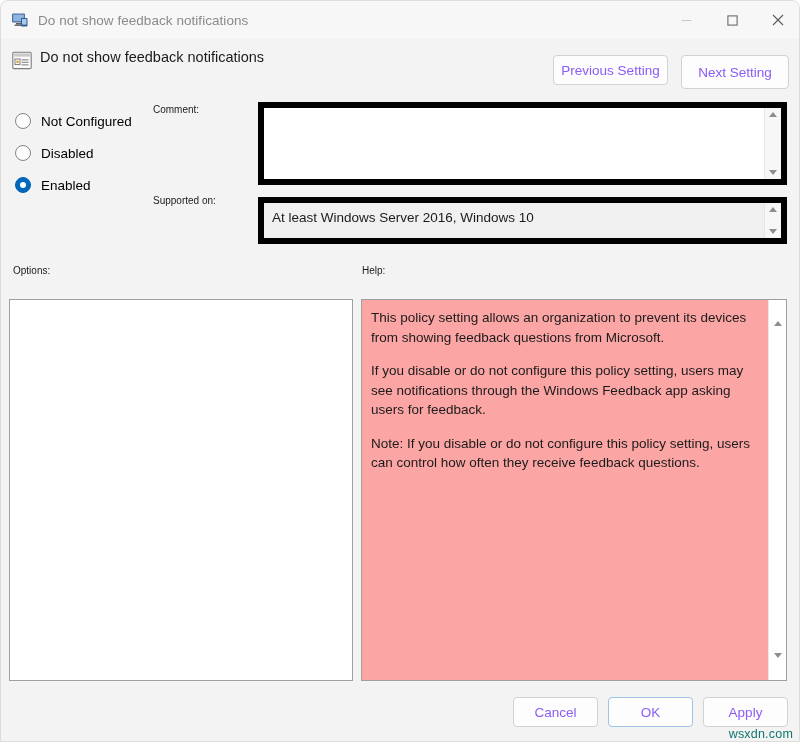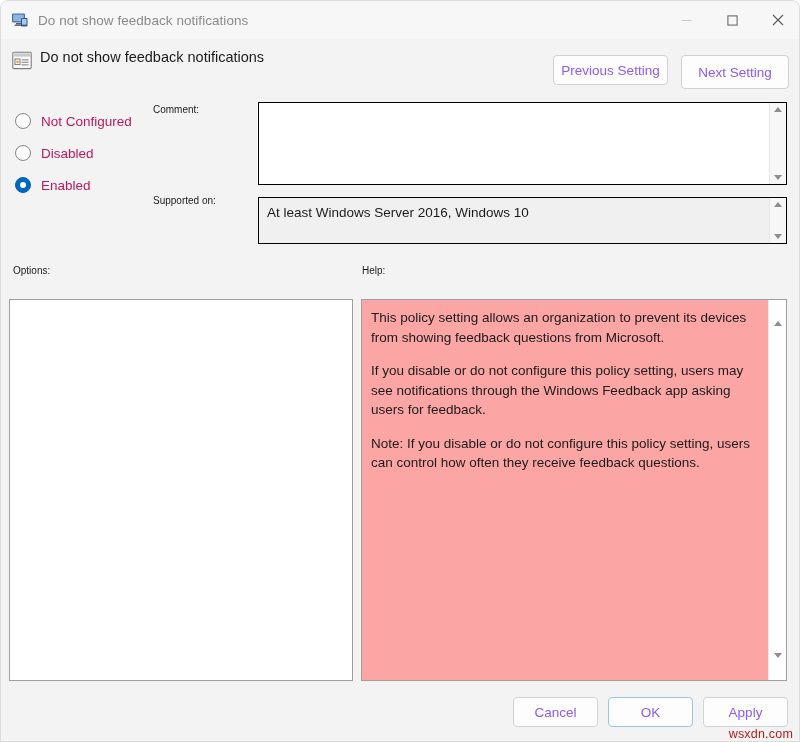--- a/index.html
+++ b/index.html
@@ -140,38 +140,38 @@
     position: absolute;
     left: 50%; top: 50%;
     width: 6px; height: 6px;
     margin: -3px 0 0 -3px;
     border-radius: 50%;
     background: #ffffff;
   }
   .radio-label {
     margin-left: 10px;
     font-size: 13.5px;
-    color: #be185d;
+    color: #000000;
     white-space: nowrap;
   }
 
   
   .field-label {
     position: absolute;
     font-size: 10px;
     color: #1b1b1b;
     white-space: nowrap;
   }
   .lbl-comment { left: 152px; top: 103px; }
   .lbl-supported { left: 152px; top: 194px; }
 
   .boxfield {
     position: absolute;
     box-sizing: border-box;
-    border: 1px solid #000000;
+    border: 6px solid #000000;
     display: flex;
     overflow: hidden;
     justify-content: space-between;
   }
   .boxfield .content {
     flex: 1 1 auto;
     padding: 6px 8px;
     font-size: 13.5px;
     color: #1b1b1b;
     line-height: 17px;
@@ -277,21 +277,21 @@
     border: 1px solid #9fc3e4;
     background: #fdfdfd;
   }
   .btn-cancel { width: 85px; padding: 0; }
   .btn-apply  { width: 85px; padding: 4px; }
 
   .watermark {
     position: absolute;
     right: 6px; bottom: 0px;
     font-size: 12.5px;
-    color: #b91c1c;
+    color: #0f766e;
     letter-spacing: 0.2px;
     white-space: nowrap;
   }
 </style>
 </head>
 <body>
 
 <div class="window">
 
   <div class="titlebar">

